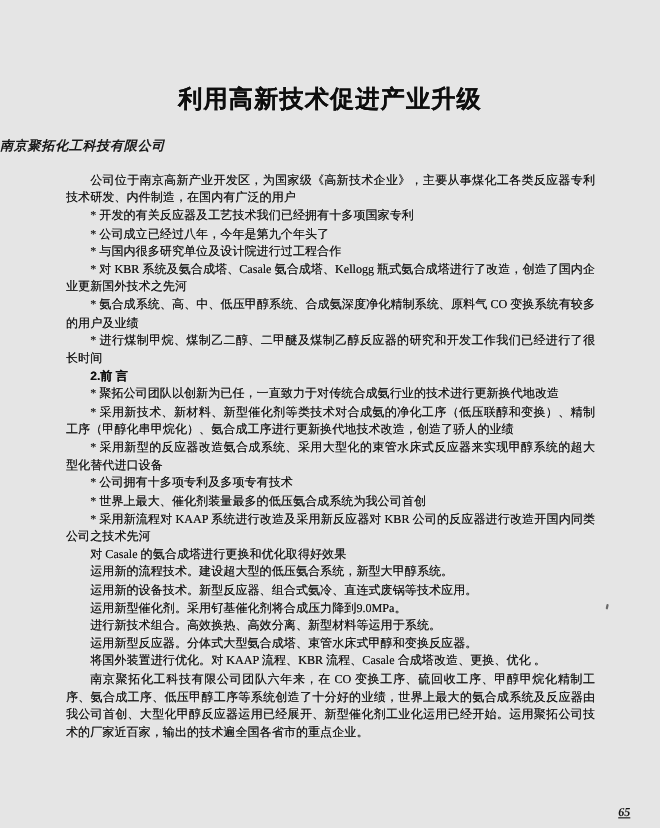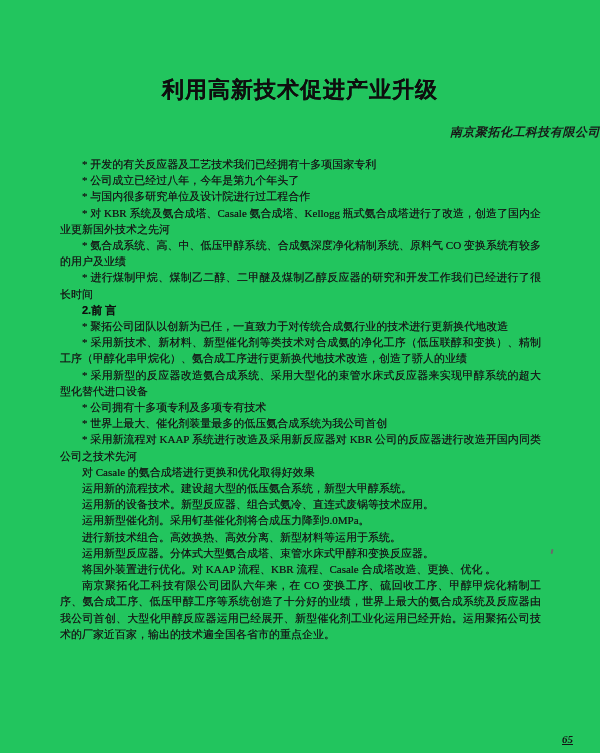--- a/index.html
+++ b/index.html
@@ -4,41 +4,41 @@
 <style>
   html, body {
     margin: 0;
     padding: 0;
     background: #ffffff;
   }
   .page {
     position: relative;
     width: 600px;
     height: 753px;
-    background: #22c55e;
+    background: #e5e5e5;
     color: #151515;
     overflow: hidden;
     font-family: "Liberation Serif", serif;
   }
   .doc-title {
     margin: 0;
     padding-top: 76px;
     text-align: center;
     font-family: "Liberation Sans", sans-serif;
     font-size: 22px;
     line-height: 28px;
     font-weight: 700;
     letter-spacing: 1px;
     color: #0e0e0e;
     text-shadow: 0 0 0.6px #111;
   }
   .doc-author {
     margin: 0;
     margin-top: 21px;
-    text-align: right;
+    text-align: left;
     font-size: 12px;
     line-height: 14px;
     font-weight: 700;
     font-style: italic;
     letter-spacing: 0.5px;
     color: #181818;
   }
   .doc-body {
     margin: 17px 59px 0 60px;
     font-size: 11px;
@@ -79,20 +79,21 @@
 </style>
 </head>
 <body>
 
 <div class="page">
   <h1 class="doc-title">利用高新技术促进产业升级</h1>
 
   <div class="doc-author">南京聚拓化工科技有限公司</div>
 
   <div class="doc-body">
+      <p>公司位于南京高新产业开发区，为国家级《高新技术企业》，主要从事煤化工各类反应器专利技术研发、内件制造，在国内有广泛的用户</p>
       <p>* 开发的有关反应器及工艺技术我们已经拥有十多项国家专利</p>
       <p>* 公司成立已经过八年，今年是第九个年头了</p>
       <p>* 与国内很多研究单位及设计院进行过工程合作</p>
       <p>* 对 KBR 系统及氨合成塔、Casale 氨合成塔、Kellogg 瓶式氨合成塔进行了改造，创造了国内企业更新国外技术之先河</p>
       <p>* 氨合成系统、高、中、低压甲醇系统、合成氨深度净化精制系统、原料气 CO 变换系统有较多的用户及业绩</p>
       <p>* 进行煤制甲烷、煤制乙二醇、二甲醚及煤制乙醇反应器的研究和开发工作我们已经进行了很长时间</p>
       <p class="heading">2.前 言</p>
       <p>* 聚拓公司团队以创新为已任，一直致力于对传统合成氨行业的技术进行更新换代地改造</p>
       <p>* 采用新技术、新材料、新型催化剂等类技术对合成氨的净化工序（低压联醇和变换）、精制工序（甲醇化串甲烷化）、氨合成工序进行更新换代地技术改造，创造了骄人的业绩</p>
       <p>* 采用新型的反应器改造氨合成系统、采用大型化的束管水床式反应器来实现甲醇系统的超大型化替代进口设备</p>

